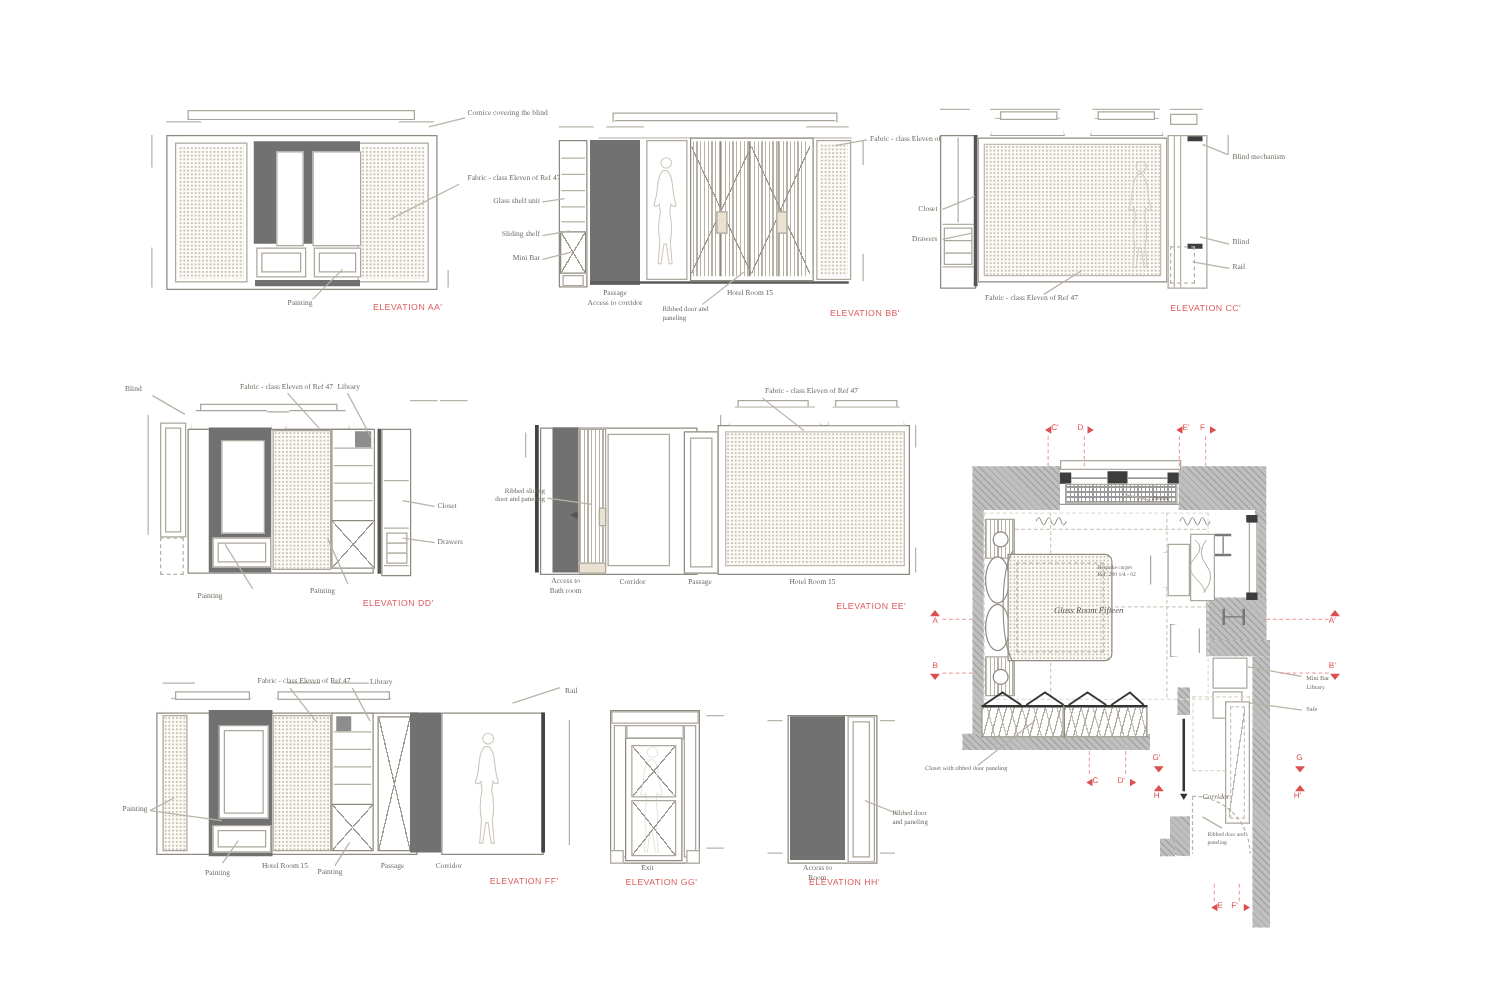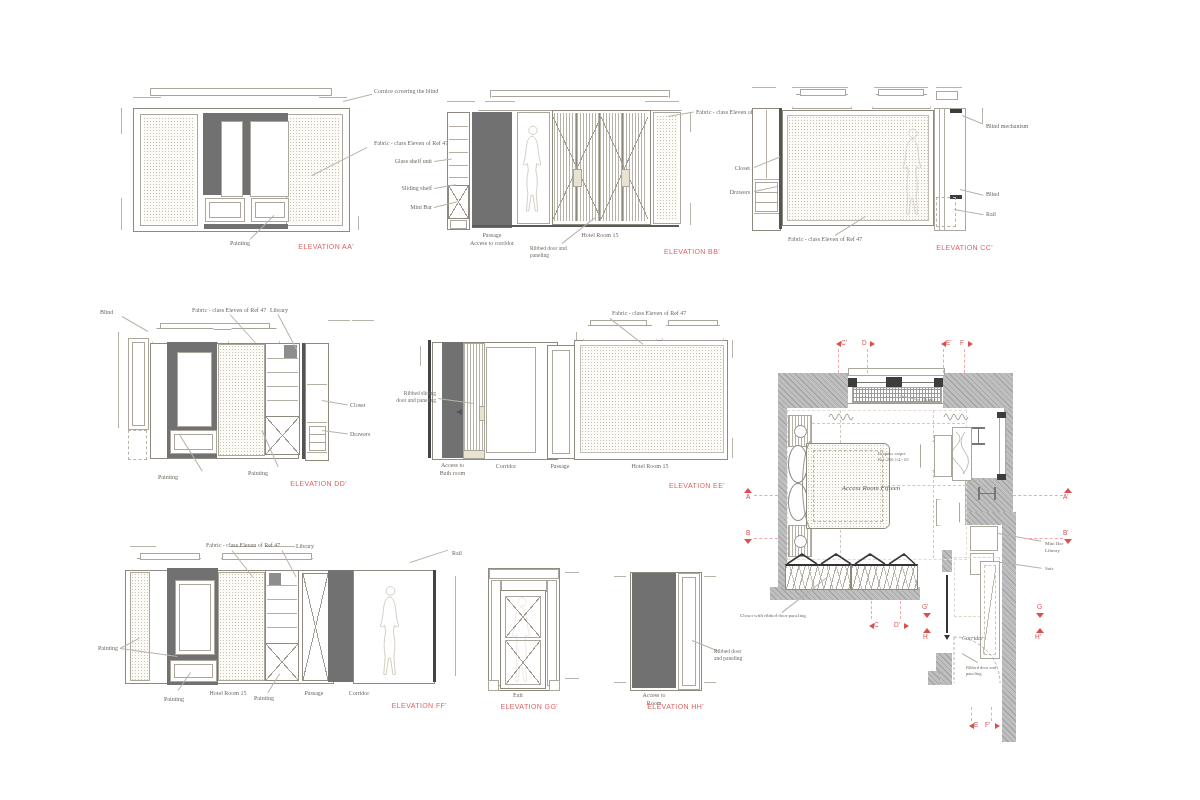--- a/index.html
+++ b/index.html
@@ -432,21 +432,21 @@
       </div>
     <div class="a ell" style="left:48px;top:110px;width:18px;height:36px"></div>
     <div class="a ell" style="left:48px;top:148px;width:18px;height:36px"></div>
     <div class="a stip" style="left:66px;top:108px;width:82px;height:84px;border:1px solid #8f8a80;border-radius:0 6px 6px 0">
       <div class="dshb" style="left:6px;top:6px;right:6px;bottom:6px;border-color:#bcb6aa"></div>
     </div>
     <svg class="a" style="left:58px;top:104px" width="14" height="92">
         <path d="M12 2C2 20 2 72 12 90" fill="none" stroke="#8f8a80" stroke-width="0.9"></path>
       </svg>
 
-    <div class="a" style="left:88px;top:149px;width:86px;text-align:center;font-style:italic;font-size:7px;color:#5e594f">Access Room Fifteen</div>
+    <div class="a" style="left:88px;top:149px;width:86px;text-align:center;font-style:italic;font-size:7px;color:#5e594f">Glass Room Fifteen</div>
     <div class="lblw" style="left:138px;top:116px;width:44px;font-size:4.5px;line-height:1.3">
       <span>Bespoke carpet</span><br>
       <span>Ref: 200 1/4 - 02</span>
     </div>
 
     <div class="a b" style="left:180px;top:106px;width:13px;height:28px;clip-path:polygon(0 12%,100% 0,100% 100%,0 88%)"></div>
     <div class="a b" style="left:194px;top:100px;width:16px;height:40px"></div>
     <div class="a b" style="left:212px;top:92px;width:18px;height:52px">
       <svg width="16" height="50" style="position:absolute;left:0;top:0">
           <path d="M3 4q8 6 0 14t0 16 8 12M12 4q-8 10 0 20t-2 22" fill="none" stroke="#b0aba0" stroke-width="0.8"></path>

